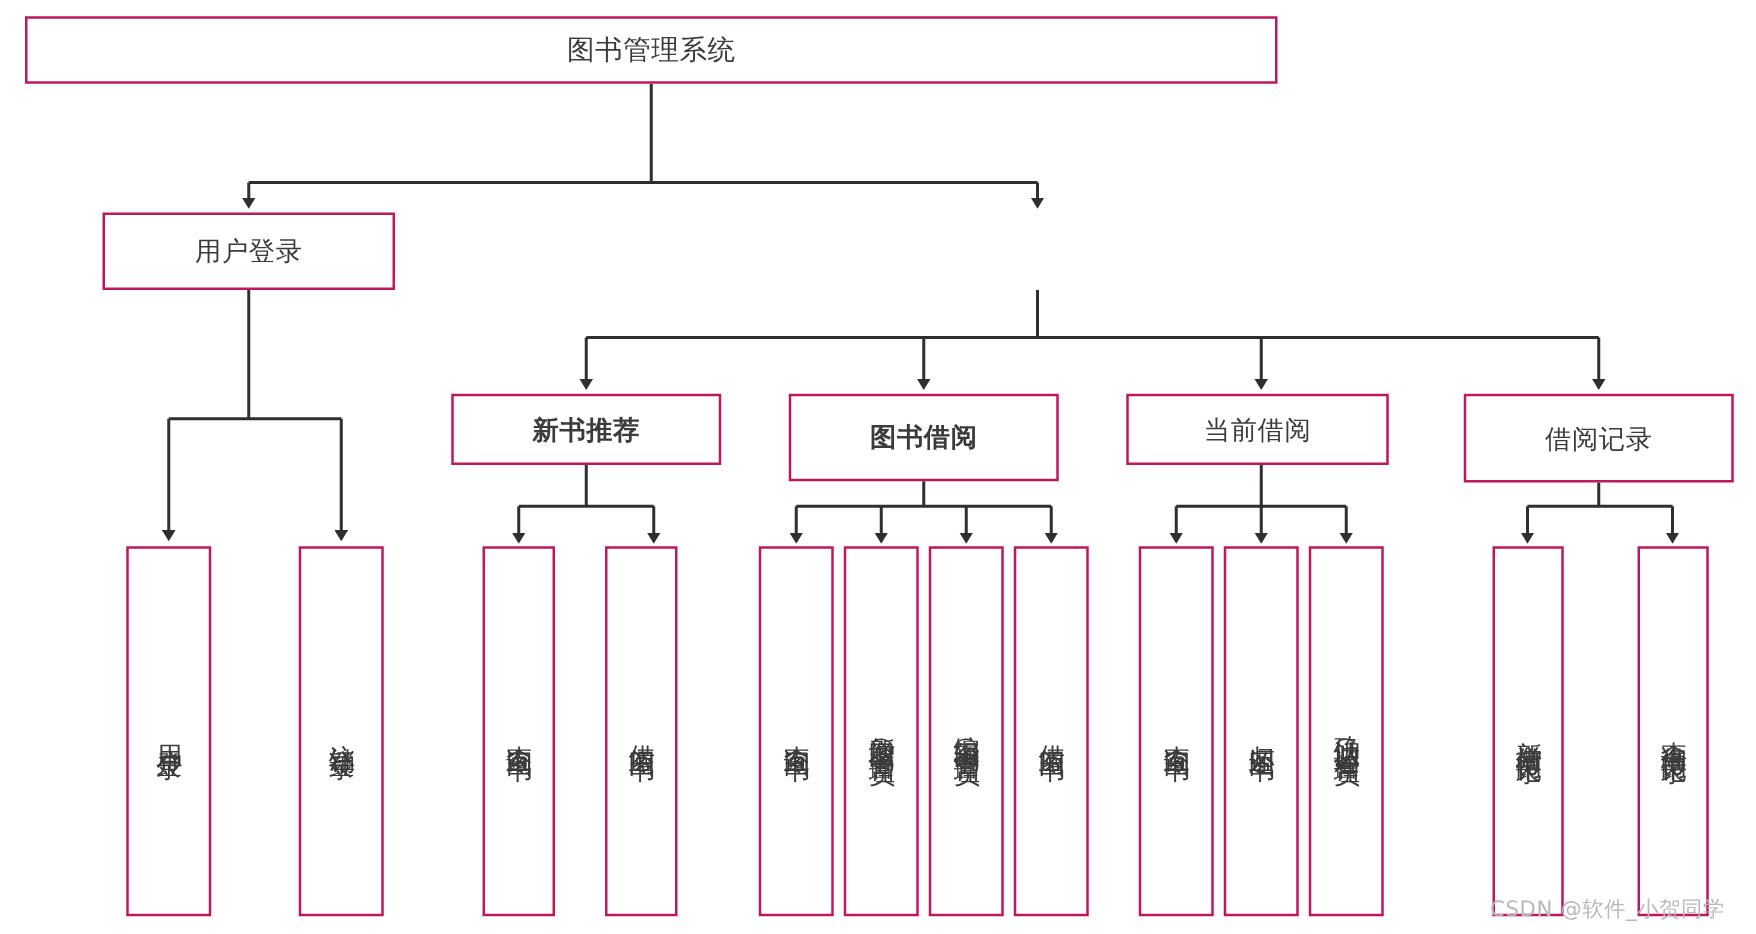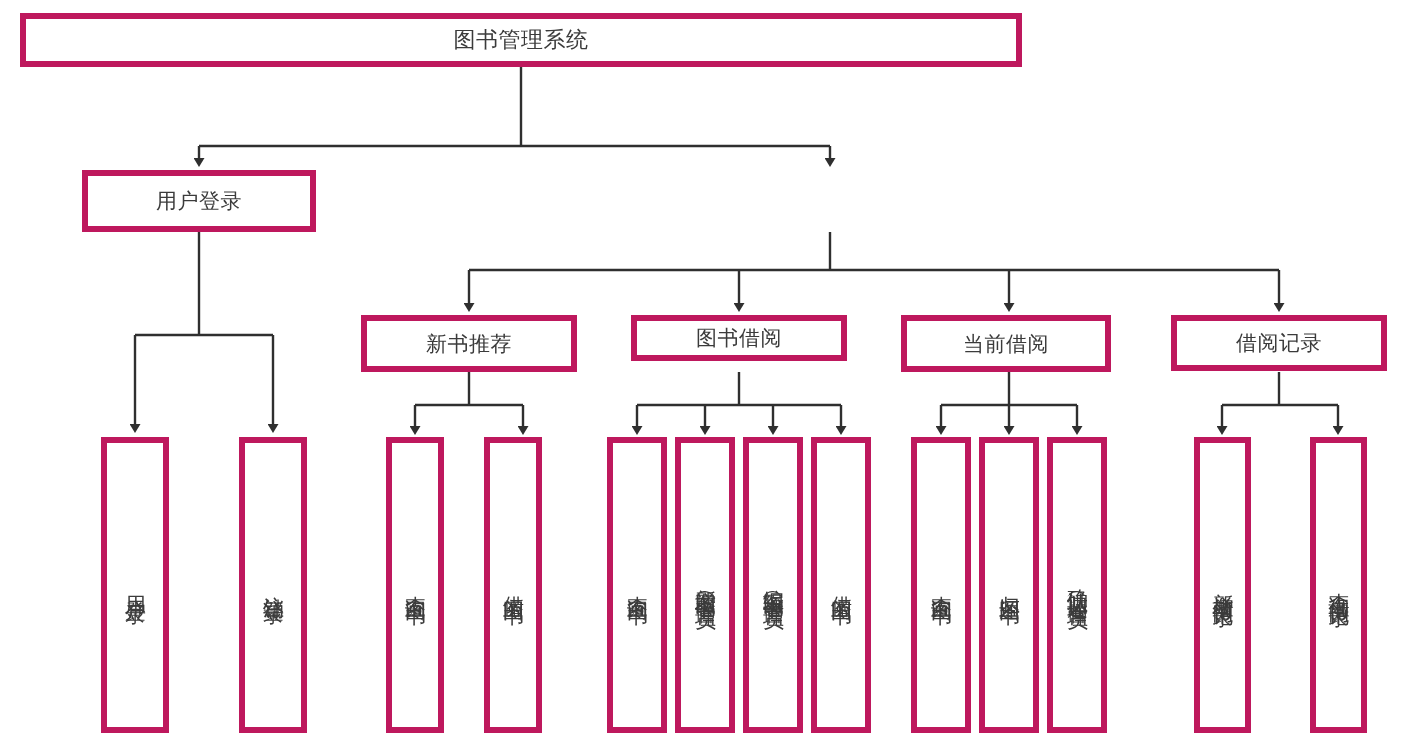--- a/index.html
+++ b/index.html
@@ -22,21 +22,21 @@
     left: 0;
     top: 0;
     width: 1405px;
     height: 747px;
     pointer-events: none;
   }
   .node {
     position: absolute;
     box-sizing: border-box;
     background: #ffffff;
-    border: 6px solid #be185d;
+    border: 2px solid #be185d;
     display: flex;
     align-items: center;
     justify-content: center;
     color: #3b3b3b;
   }
   .node.horiz {
     font-size: 21px;
     letter-spacing: 0.5px;
   }
   .node.vert {
@@ -116,24 +116,24 @@
       <path d="M1222,405 L1338,405"></path>
       <path d="M1222,405 L1222,427" marker-end="url(#arrow)"></path>
       <path d="M1338,405 L1338,427" marker-end="url(#arrow)"></path>
     </g>
   </svg>
 
   <div class="node horiz root" style="left:20px; top:13px; width:1002px; height:54px;">图书管理系统</div>
 
   <div class="node horiz" style="left:82px; top:170px; width:234px; height:62px;">用户登录</div>
 
-  <div class="node horiz" style="left:361px; top:315px; width:216px; height:57px;">新书推荐</div>
-  <div class="node horiz" style="left:631px; top:315px; width:216px; height:46px;">图书借阅</div>
+  <div class="node horiz" style="left:361px; top:315px; width:216px; height:57px;font-weight:bold;">新书推荐</div>
+  <div class="node horiz" style="left:631px; top:315px; width:216px; height:70px;font-weight:bold;">图书借阅</div>
   <div class="node horiz" style="left:901px; top:315px; width:210px; height:57px;">当前借阅</div>
-  <div class="node horiz" style="left:1171px; top:315px; width:216px; height:56px;">借阅记录</div>
+  <div class="node horiz" style="left:1171px; top:315px; width:216px; height:71px;">借阅记录</div>
 
   <div class="node vert" style="left:101px; top:437px; width:68px; height:296px;">
     <span class="vlabel">用户登录</span>
   </div>
   <div class="node vert" style="left:239px; top:437px; width:68px; height:296px;">
     <span class="vlabel">注销登录</span>
   </div>
 
   <div class="node vert" style="left:386px; top:437px; width:58px; height:296px;">
     <span class="vlabel">查询图书</span>
@@ -165,14 +165,15 @@
     <span class="vlabel">确认归还（管理员）</span>
   </div>
 
   <div class="node vert" style="left:1194px; top:437px; width:57px; height:296px;">
     <span class="vlabel">新增借阅记录</span>
   </div>
   <div class="node vert" style="left:1310px; top:437px; width:57px; height:296px;">
     <span class="vlabel">查询借阅记录</span>
   </div>
 
+  <div class="watermark" style="left:1192px; top:716px;">CSDN @软件_小贺同学</div>
 
 </div>
 
 </body></html>

